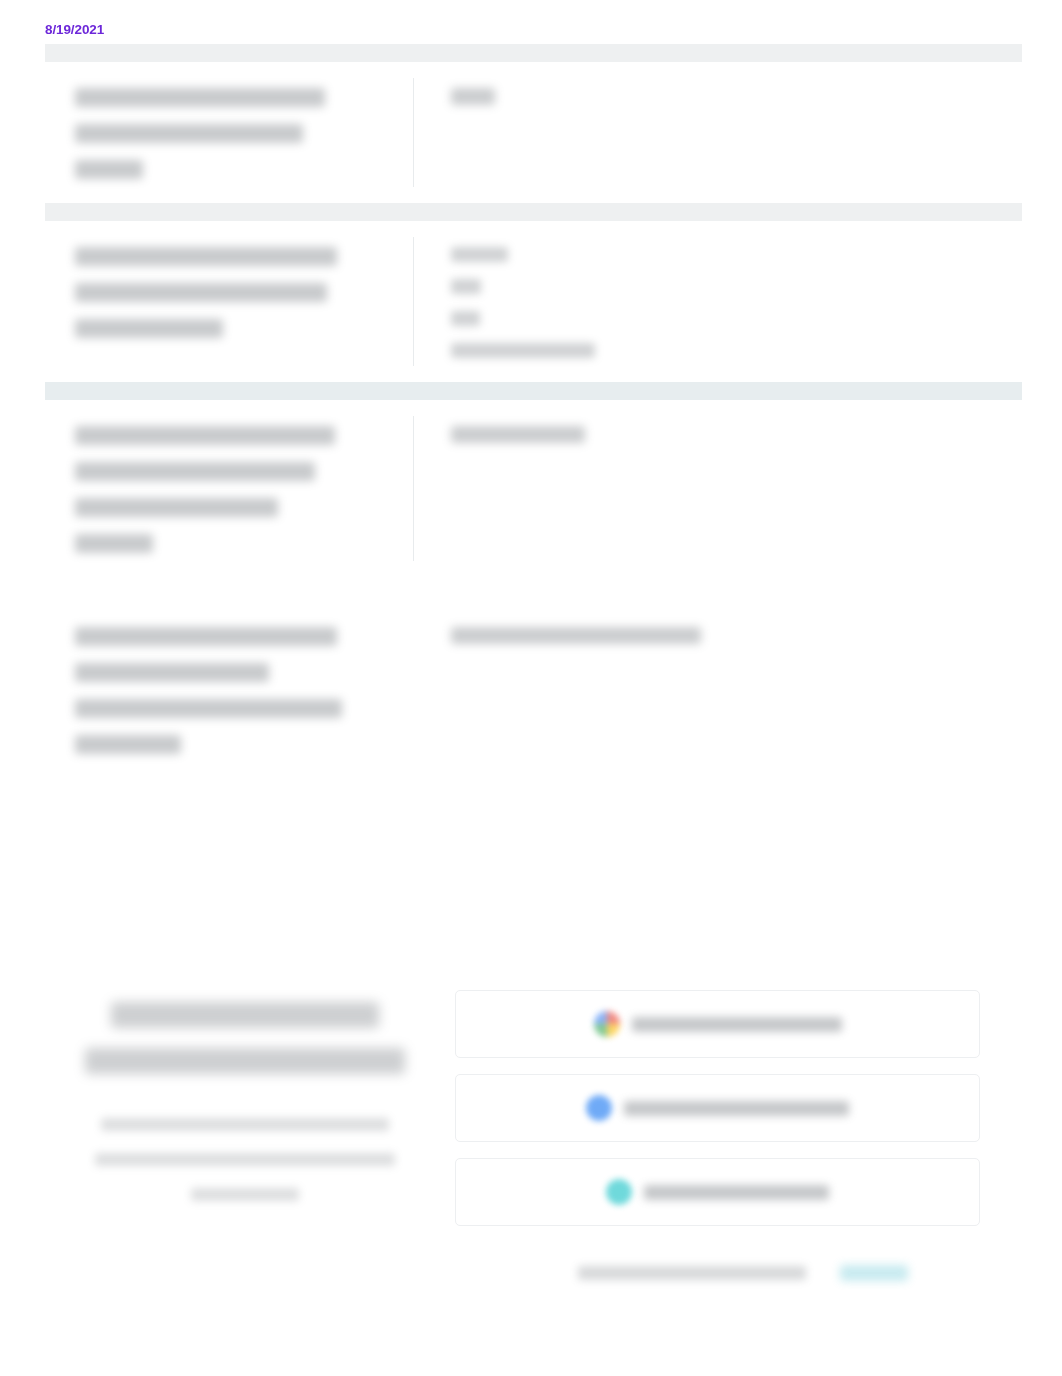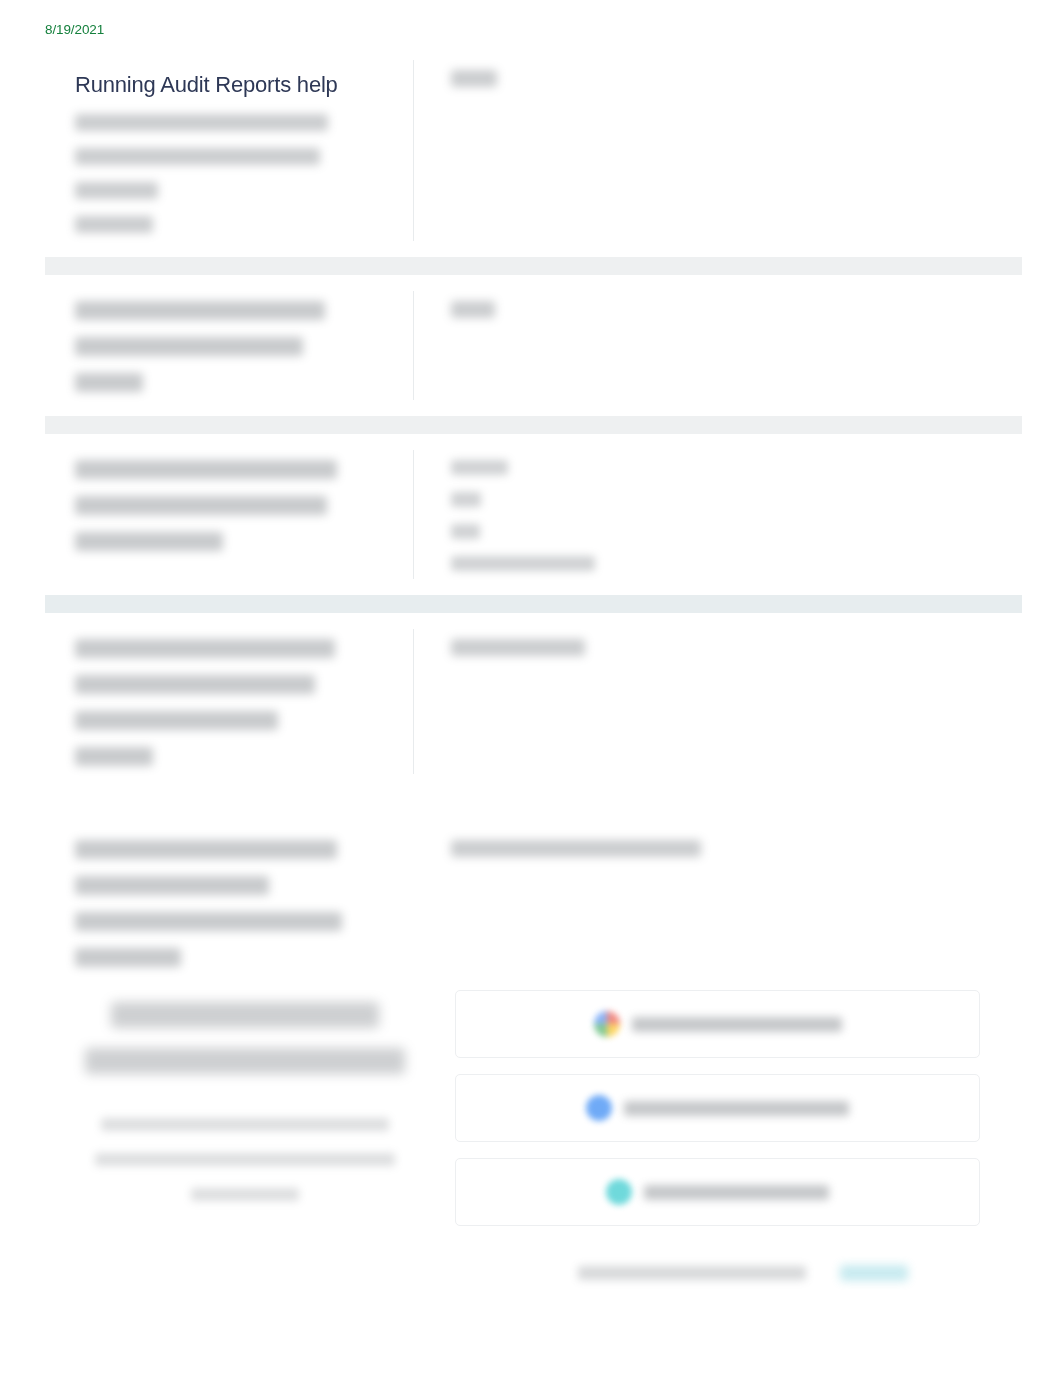--- a/index.html
+++ b/index.html
@@ -21,21 +21,22 @@
   }
 
   
   .print-header {
     position: absolute;
     top: 22px;
     left: 0;
     width: 1062px;
     height: 20px;
     font-size: 13.5px;
-    color: #15803d;
+    color: #6d28d9;
+    font-weight: bold;
   }
   .print-header .ph-date {
     position: absolute;
     left: 45px;
     top: 0;
     white-space: nowrap;
     letter-spacing: -0.1px;
   }
   .print-header .ph-title {
     position: absolute;
@@ -236,33 +237,20 @@
 <body>
 
 <div class="page">
 
   <div class="print-header">
     <span class="ph-date">8/19/2021</span>
   </div>
 
   <div class="card-list">
 
-    <div class="flashcard">
-      <div class="card-divider"></div>
-      <div class="card-term">
-        <div class="sharp-term">Running Audit Reports help</div>
-        <span class="line" style="width:253px"></span>
-        <span class="line" style="width:245px"></span>
-        <span class="line" style="width:83px"></span>
-        <span class="line" style="width:78px"></span>
-      </div>
-      <div class="card-def">
-        <span class="line" style="width:46px"></span>
-      </div>
-    </div>
 
     <div class="card-gap"></div>
 
     <div class="flashcard">
       <div class="card-divider"></div>
       <div class="card-term">
         <span class="line lg" style="width:250px"></span>
         <span class="line lg" style="width:228px"></span>
         <span class="line lg" style="width:68px"></span>
       </div>

